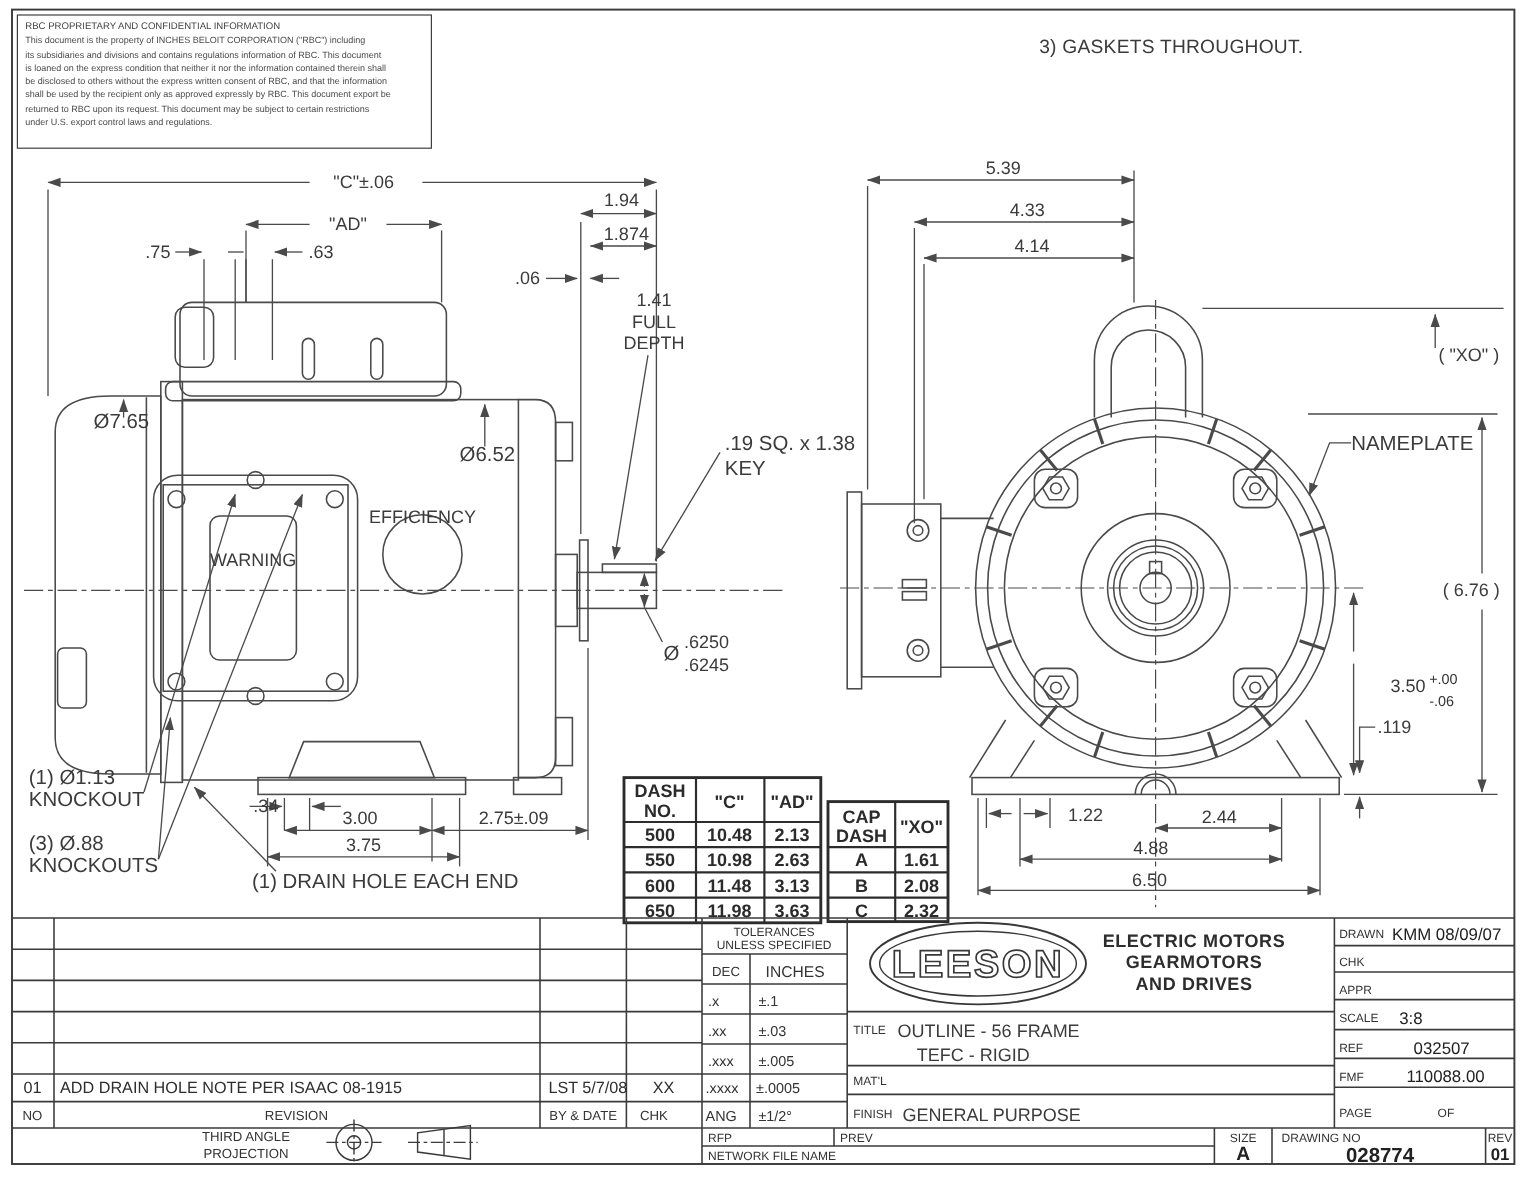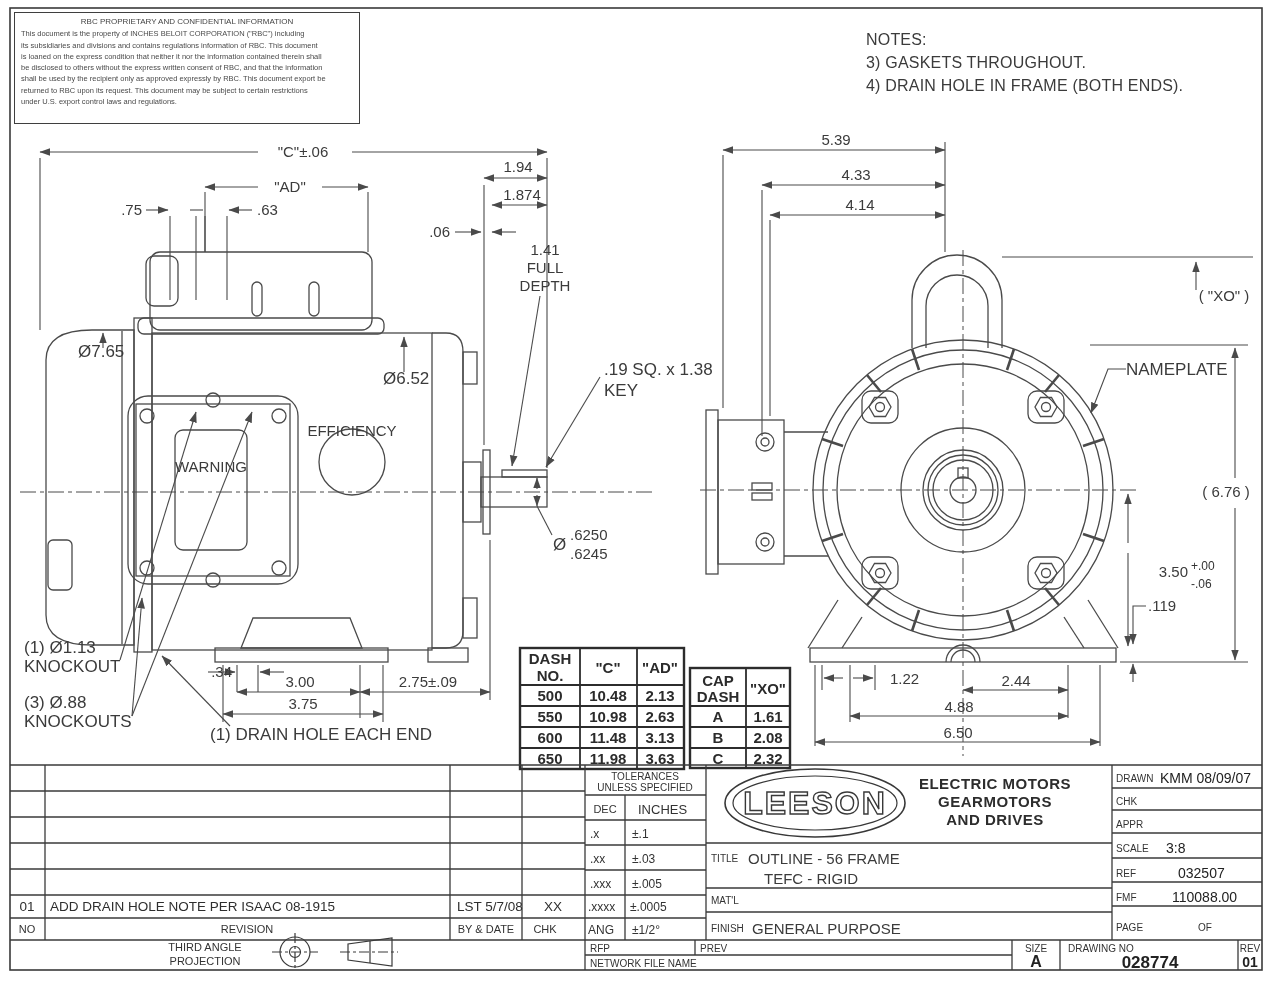--- a/index.html
+++ b/index.html
@@ -1,21 +1,21 @@
 <!DOCTYPE html>
 <html><head>
 <meta charset="utf-8">
 <style>
   html,body{margin:0;padding:0;background:#fff;}
   #page{position:relative;width:1280px;height:984px;background:#fff;overflow:hidden;
         font-family:"Liberation Sans", sans-serif;color:#3b3b3b;}
   .abs{position:absolute;}
   #prop-box{left:14px;top:12px;width:346px;height:112px;border:1.5px solid #3f3f3f;
             font-size:7.5px;line-height:11.3px;color:#4a4a4a;padding:3px 6px;box-sizing:border-box;}
-  #prop-box .pt{text-align:center;font-size:8px;margin-bottom:1px;color:#444;}
+  #prop-box .pt{font-size:8px;margin-bottom:1px;color:#444;}
   #notes{left:866px;top:28px;width:360px;font-size:16px;line-height:23px;color:#3b3b3b;letter-spacing:.2px;}
   #footer-ts{left:8px;top:971px;font-size:11px;color:#5a5a5a;margin-top:48px;}
   svg{position:absolute;left:0;top:0;}
   svg text{fill:#3b3b3b;font-family:"Liberation Sans", sans-serif;}
   .t{font-size:15px;}
   .tm{text-anchor:middle;}
   .te{text-anchor:end;}
   .big{font-size:17px;}
   .tblt{font-size:15px;font-weight:bold;fill:#2b2b2b;text-anchor:middle;}
   .tol{font-size:12px;fill:#333;}
@@ -481,20 +481,18 @@
     <div>This document is the property of INCHES BELOIT CORPORATION ("RBC") including</div>
     <div>its subsidiaries and divisions and contains regulations information of RBC.  This document</div>
     <div>is loaned on the express condition that neither it nor the information contained therein shall</div>
     <div>be disclosed to others without the express written consent of RBC, and that the information</div>
     <div>shall be used by the recipient only as approved expressly by RBC.  This document export be</div>
     <div>returned to RBC upon its request.  This document may be subject to certain restrictions</div>
     <div>under U.S. export control laws and regulations.</div>
   </div>
 
   <div id="notes" class="abs">
-    <div>NOTES:</div>
     <div>3) GASKETS THROUGHOUT.</div>
-    <div>4) DRAIN HOLE IN FRAME (BOTH ENDS).</div>
   </div>
 
   <div id="footer-ts" class="abs">7/30/2008 4:54:39 PM</div>
 
 </div>
 
 </body></html>

